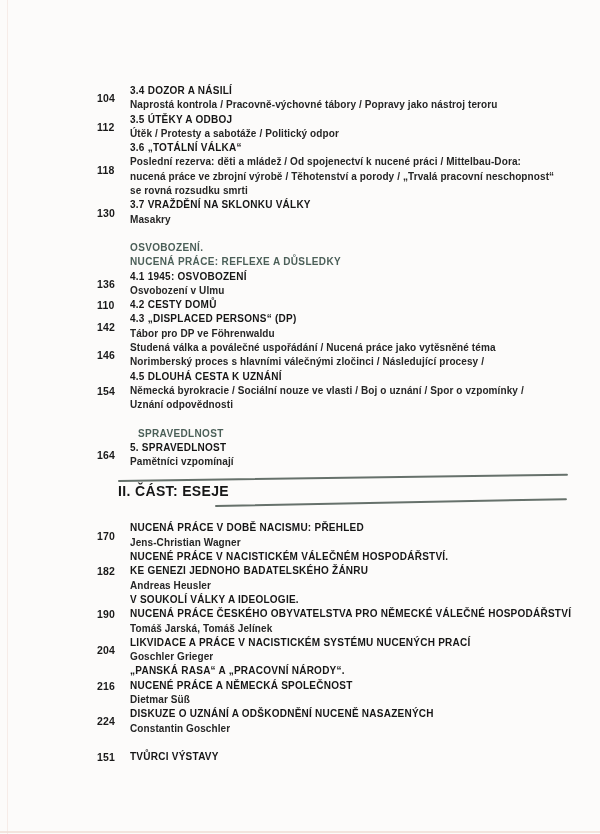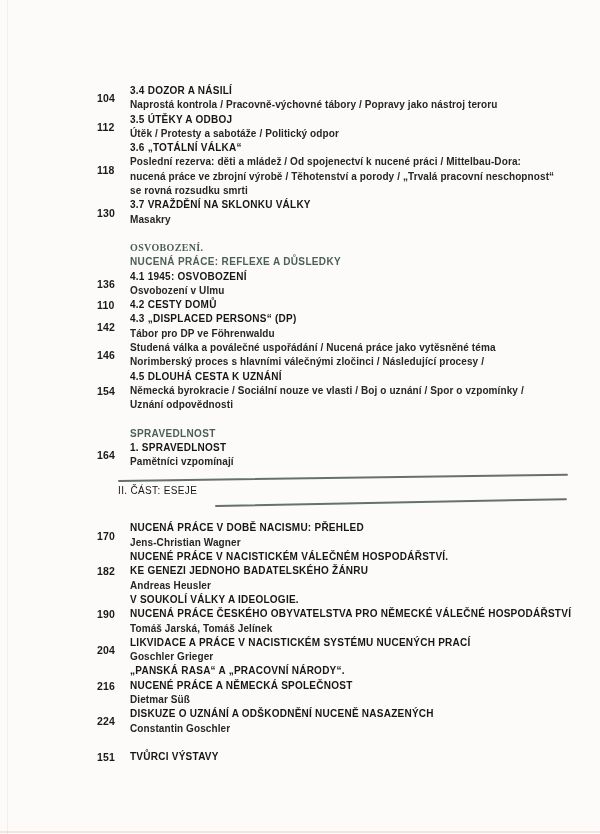--- a/index.html
+++ b/index.html
@@ -40,21 +40,21 @@
   .part-line1 {
     position: absolute; left: 118px; width: 450px; top: 5px; height: 1.6px;
     border-radius: 2px; transform: rotate(-0.8deg); transform-origin: left center;
   }
   .part-line2 {
     position: absolute; left: 215px; width: 352px; top: 30px; height: 1.6px;
     border-radius: 2px; transform: rotate(-1.1deg); transform-origin: left center;
   }
   .part-label {
     position: absolute; left: 118px; top: 9px;
-    font-size: 10px; line-height: 14.3px; font-weight: normal;
+    font-size: 14px; line-height: 14.3px; font-weight: bold;
     color: #161616; letter-spacing: .35px;
   }
 </style>
 </head>
 <body>
 
 <div class="page">
   <div class="toc" id="toc-list">
       <div class="row">
         <div class="num">104</div>
@@ -83,21 +83,21 @@
         <div class="num">130</div>
         <div class="content">
           <div class="title-line">3.7 VRAŽDĚNÍ NA SKLONKU VÁLKY</div>
           <div class="sub-line">Masakry</div>
         </div>
       </div>
       <div class="spacer"></div>
       <div class="row">
         <div class="num"></div>
         <div class="content">
-          <div class="section-line" style="color: rgb(75, 95, 88); font-family: Liberation Serif, serif;">OSVOBOZENÍ.</div>
+          <div class="section-line" style="color: rgb(75, 95, 88);">OSVOBOZENÍ.</div>
           <div class="section-line" style="color: rgb(75, 95, 88);">NUCENÁ PRÁCE: REFLEXE A DŮSLEDKY</div>
         </div>
       </div>
       <div class="row">
         <div class="num">136</div>
         <div class="content">
           <div class="title-line">4.1 1945: OSVOBOZENÍ</div>
           <div class="sub-line">Osvobození v Ulmu</div>
         </div>
       </div>
@@ -126,27 +126,27 @@
         <div class="content">
           <div class="title-line">4.5 DLOUHÁ CESTA K UZNÁNÍ</div>
           <div class="sub-line">Německá byrokracie / Sociální nouze ve vlasti / Boj o uznání / Spor o vzpomínky /</div>
           <div class="sub-line">Uznání odpovědnosti</div>
         </div>
       </div>
       <div class="spacer"></div>
       <div class="row">
         <div class="num"></div>
         <div class="content">
-          <div class="section-line" style="color: rgb(75, 95, 88);">SPRAVEDLNOST</div>
+          <div class="section-line" style="color: rgb(75, 95, 88); margin-left: 8px;">SPRAVEDLNOST</div>
         </div>
       </div>
       <div class="row">
         <div class="num">164</div>
         <div class="content">
-          <div class="title-line">1. SPRAVEDLNOST</div>
+          <div class="title-line">5. SPRAVEDLNOST</div>
           <div class="sub-line">Pamětníci vzpomínají</div>
         </div>
       </div>
       <div class="part">
         <div class="part-line1" style="background: rgb(102, 113, 107);"></div>
         <div class="part-label">II. ČÁST: ESEJE</div>
         <div class="part-line2" style="background: rgb(102, 113, 107);"></div>
       </div>
       <div class="row">
         <div class="num">170</div>

